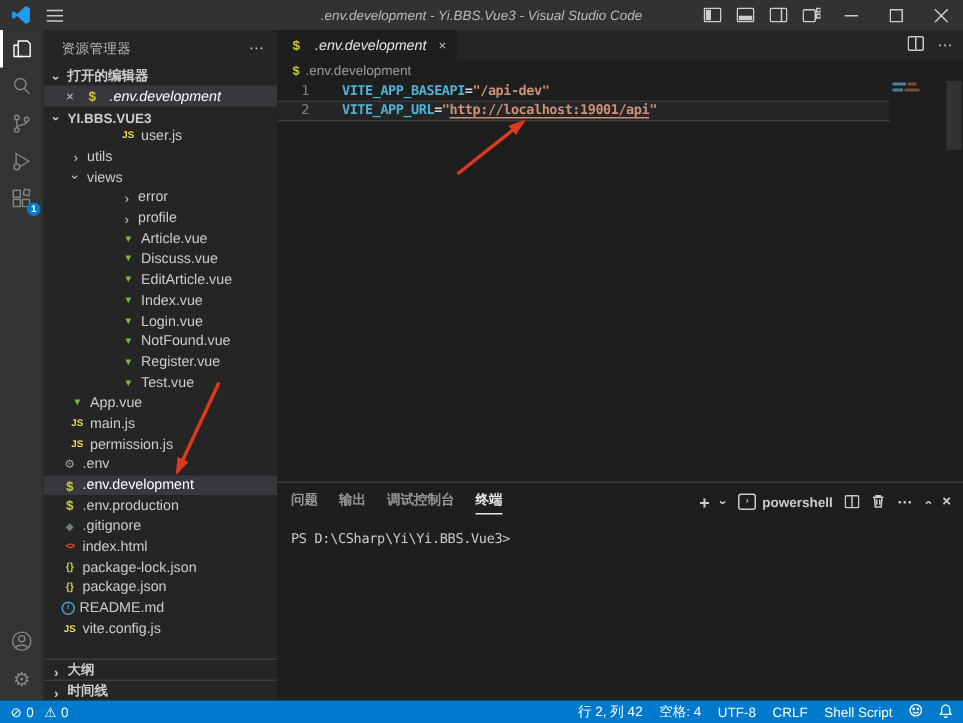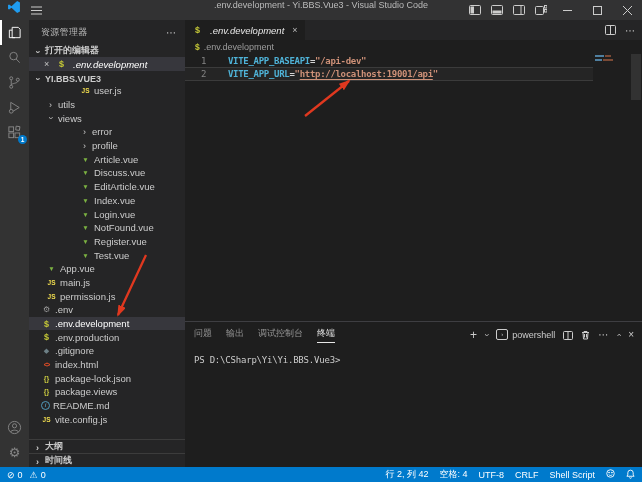--- a/index.html
+++ b/index.html
@@ -1,19 +1,19 @@
 <!DOCTYPE html>
 <html><head>
 <meta charset="utf-8">
 <style>
   html,body{margin:0;padding:0;background:#1e1e1e;}
   #root{position:relative;width:642px;height:482px;background:#1e1e1e;overflow:hidden;
         font-family:"Liberation Sans",sans-serif;color:#cccccc;-webkit-font-smoothing:antialiased;}
   
-  .titlebar{position:absolute;top:0;left:0;right:0;height:20px;background:#323233;display:flex;}
+  .titlebar{position:absolute;top:0;left:0;right:0;height:20px;background:#323233;display:flex;align-items:center;font-style:italic;}
   .tb-logo{width:14px;height:14px;margin-left:7px;flex:none;}
   .tb-menu{margin-left:10px;flex:none;display:flex;align-items:center;}
   .tb-title{position:absolute;left:0;right:0;text-align:center;font-size:9px;color:#bbbbbb;pointer-events:none;}
   .tb-right{position:absolute;right:0;top:0;height:20px;display:flex;align-items:center;}
   .tb-btn{width:22px;height:20px;display:flex;align-items:center;justify-content:center;}
   .tb-btn.win{width:30px;}
   
   .activitybar{position:absolute;top:20px;left:0;width:29px;bottom:15px;background:#333333;}
   .ab-item{position:relative;width:29px;height:25px;display:flex;align-items:center;justify-content:center;color:#868686;}
   .ab-item.active{color:#ffffff;box-shadow:inset 2px 0 0 #ffffff;}
@@ -65,21 +65,21 @@
   .ltext{margin-left:22px;white-space:pre;}
   .tk-key{color:#4fb3d8;} .tk-op{color:#d4d4d4;} .tk-str{color:#ce9178;}
   .tk-link{color:#ce9178;text-decoration:underline;text-underline-offset:2px;}
   .minimap{position:absolute;top:0;right:12px;width:37px;bottom:0;}
   .mm-row{height:2px;margin:1px 0 2px 2px;display:flex;gap:1px;}
   .mm-b{background:#4f7f9f;height:2px;} .mm-o{background:#7b4a35;height:2px;}
   .scrollbar{position:absolute;top:0;right:0;width:12px;bottom:0;}
   .sb-slider{position:absolute;top:0;left:1px;right:1px;height:46px;background:rgba(121,121,121,.22);}
   
   .panel{position:absolute;left:0;right:0;bottom:0;height:145px;background:#1e1e1e;border-top:1px solid #3e3e42;}
-  .panel-header{height:25px;display:flex;align-items:center;padding-left:9px;position:relative;}
+  .panel-header{height:25px;display:flex;align-items:center;padding-left:9px;position:relative;font-weight:bold;}
   .ptab{font-size:9px;color:#969696;margin-right:14px;padding-bottom:2px;border-bottom:1px solid transparent;}
   .ptab.active{color:#e7e7e7;border-bottom:1px solid #e7e7e7;}
   .panel-actions{position:absolute;right:8px;top:0;height:25px;display:flex;align-items:center;gap:8px;color:#cccccc;}
   .pa-txt{font-size:9px;color:#cccccc;}
   .shellbox{width:10px;height:9px;border:1px solid #cccccc;border-radius:2px;font-size:6px;line-height:8px;text-align:center;color:#cccccc;}
   .plus{font-size:12px;} .pchev{display:inline-block;font-size:9px;}
   .pchev.down{transform:rotate(90deg);} .pchev.up{transform:rotate(-90deg);}
   .pdots{font-size:10px;letter-spacing:1px;} .pclose{font-size:10px;}
   .terminal{padding:8px 0 0 9px;font-family:"DejaVu Sans Mono",monospace;font-size:9px;letter-spacing:-.2px;color:#cccccc;}
   
@@ -310,21 +310,21 @@
         <div class="trow ind0">
           <span class="ficon html-icon">&lt;&gt;</span>
           <span>index.html</span>
         </div>
         <div class="trow ind0">
           <span class="ficon json-icon">{}</span>
           <span>package-lock.json</span>
         </div>
         <div class="trow ind0">
           <span class="ficon json-icon">{}</span>
-          <span>package.views</span>
+          <span>package.json</span>
         </div>
         <div class="trow ind0">
           <span class="ficon readme-icon">i</span>
           <span>README.md</span>
         </div>
         <div class="trow ind0">
           <span class="ficon js-icon">JS</span>
           <span>vite.config.js</span>
         </div>
       </div>

